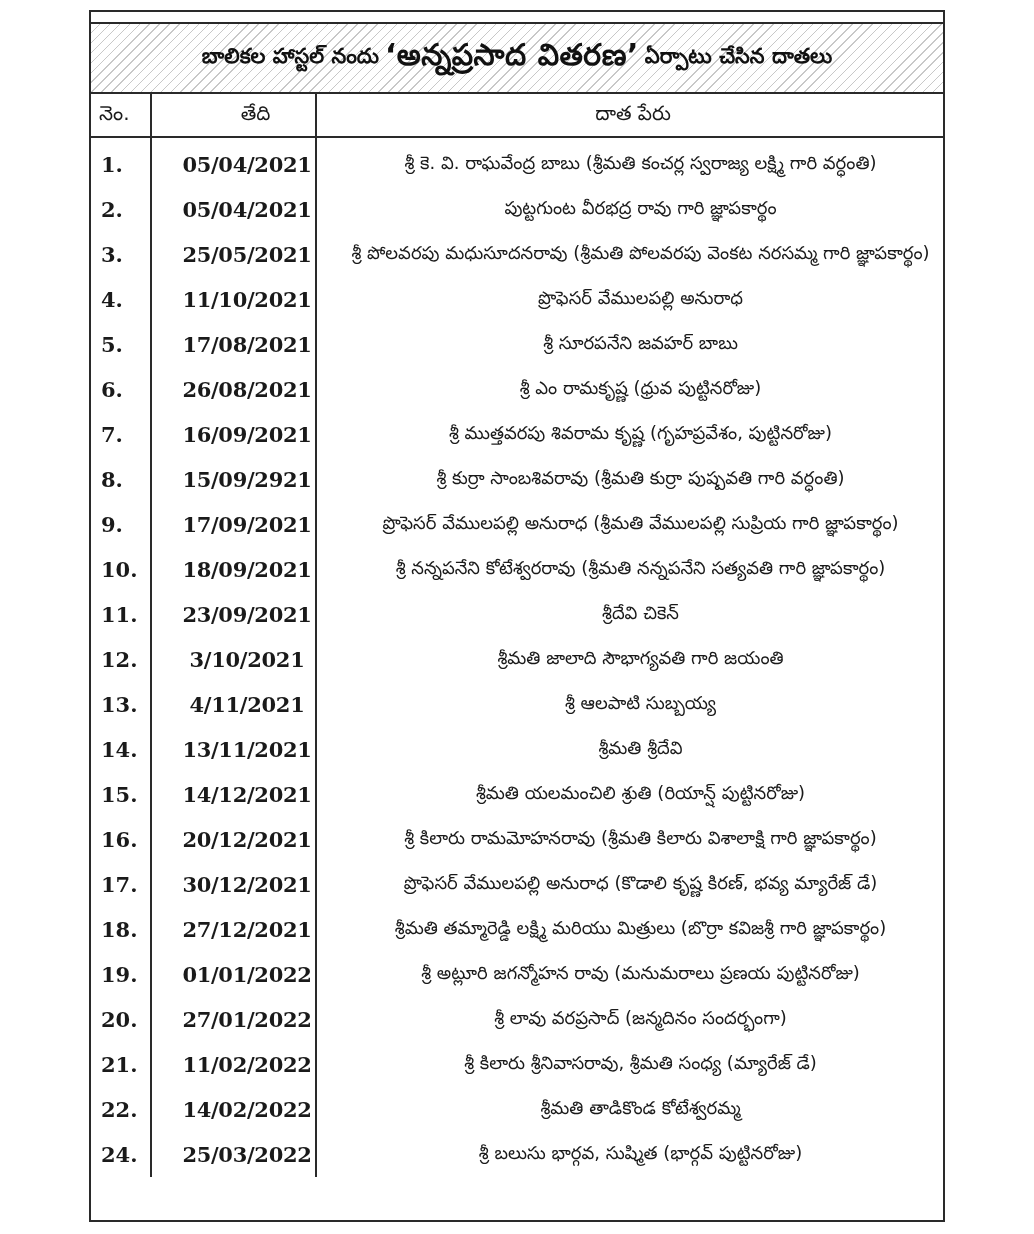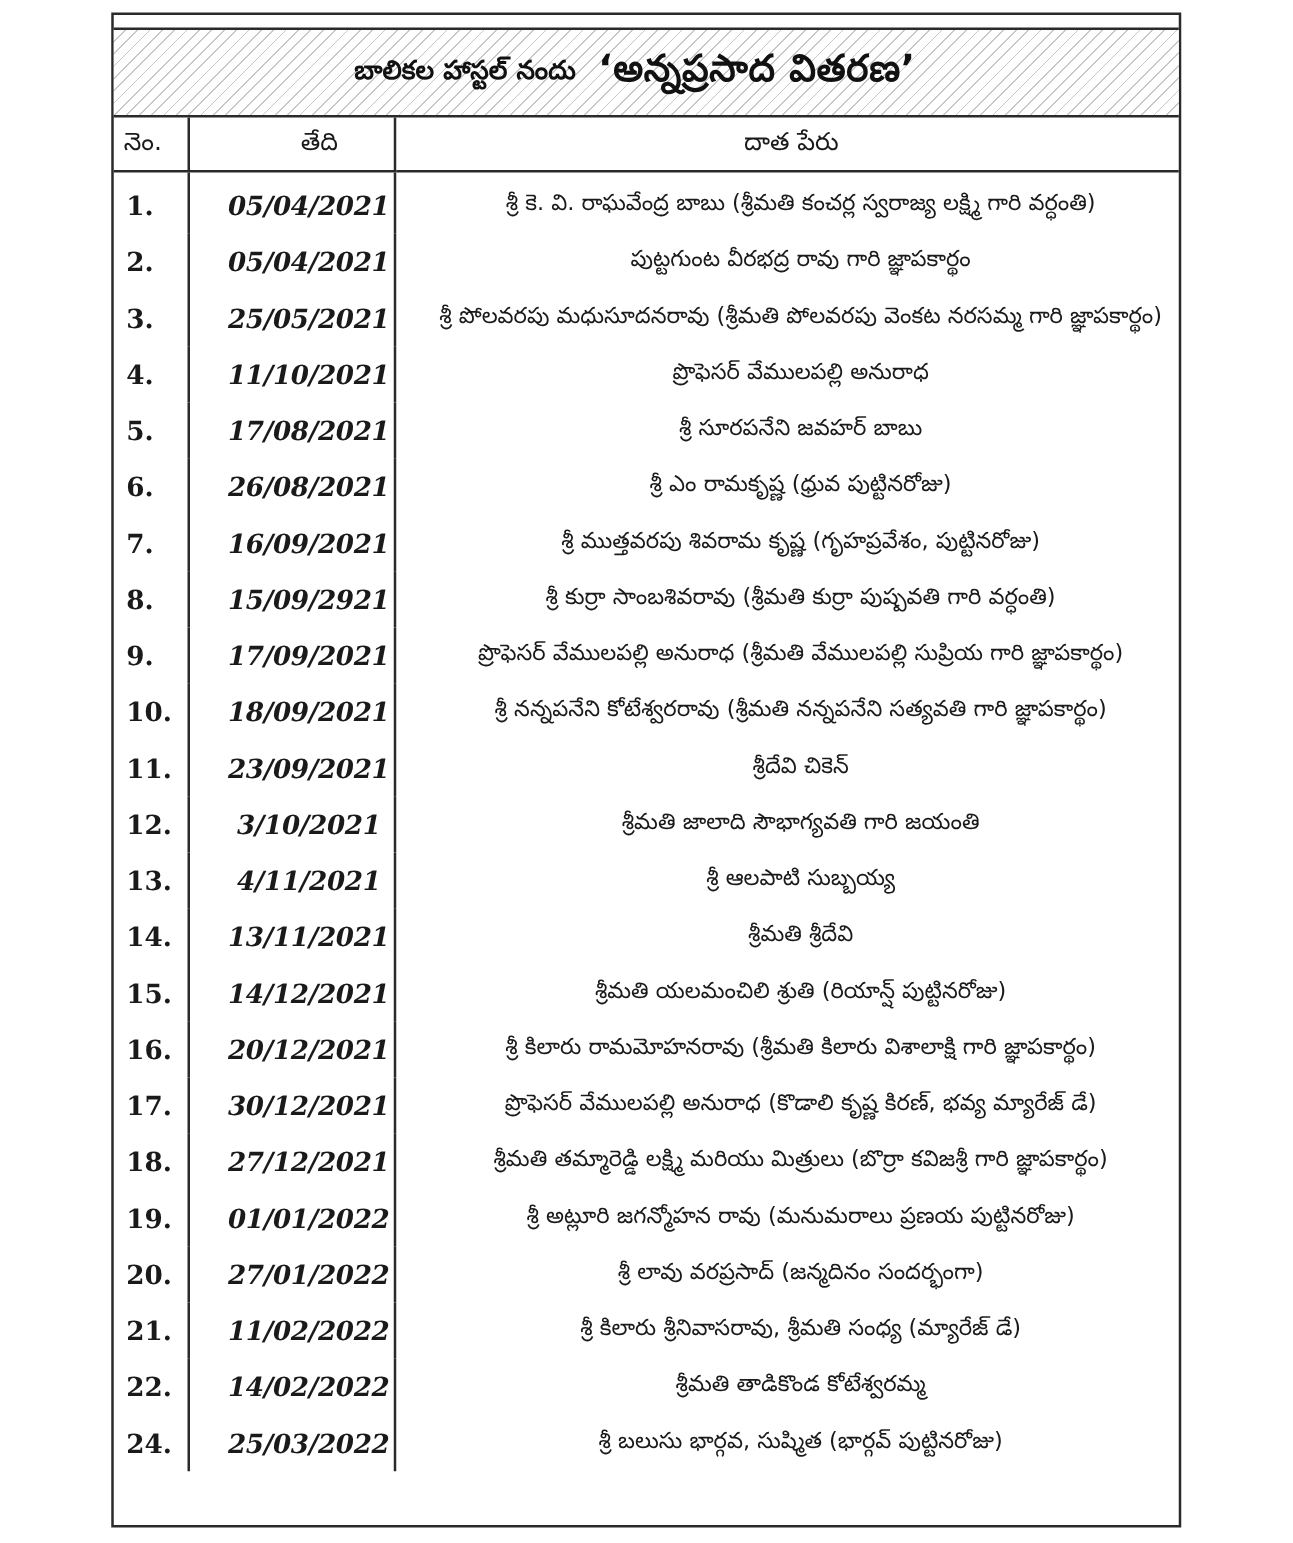--- a/index.html
+++ b/index.html
@@ -5,45 +5,46 @@
   html, body { margin: 0; padding: 0; background: #ffffff; }
   body { width: 1034px; height: 1234px; position: relative; overflow: hidden;
          font-family: "DejaVu Serif", serif; color: #1a1a1a; }
   .frame { position: absolute; left: 89px; top: 10px; width: 852px; height: 1208px;
            border: 2px solid #2a2a2a; box-sizing: content-box; }
   .top-strip { height: 10px; border-bottom: 2px solid #2a2a2a; }
   .title-band { height: 68px; border-bottom: 2px solid #2a2a2a; display: flex; align-items: center; justify-content: center;
     background-image: repeating-linear-gradient(135deg, #ffffff 0px, #ffffff 6px, #c8c8c8 6px, #c8c8c8 7px);
     white-space: nowrap; }
   .title-small { font-family: "DejaVu Sans", sans-serif; font-weight: bold; font-size: 21px; color: #111; }
-  .title-big { font-family: "DejaVu Sans", sans-serif; font-weight: bold; font-size: 30px; color: #111; margin: 0 18px; letter-spacing: 0.5px; }
+  .title-big { font-family: "DejaVu Sans", sans-serif; font-weight: bold; font-size: 30px; color: #111; margin: 0 6px; letter-spacing: 0.5px; }
   table { border-collapse: collapse; width: 852px; table-layout: fixed; }
   col.c-no { width: 60px; }
   col.c-date { width: 165px; }
   col.c-name { width: 627px; }
   th { height: 42px; font-family: "DejaVu Sans", sans-serif; font-weight: normal; font-size: 20px; text-align: left;
        border-bottom: 2px solid #2a2a2a; padding: 0 0 0 10px; }
   th.h-no { padding-left: 8px; }
   th.h-date { padding-left: 44px; }
   th.h-name { padding-left: 6px; }
   td { height: 45px; padding: 0; vertical-align: middle; }
   th + th, td + td { border-left: 2px solid #2a2a2a; text-align: center; }
   td.no { font-weight: bold; font-size: 21px; padding-left: 10px; }
-  td.date { font-weight: bold; font-size: 21px; padding-left: 27px; letter-spacing: -0.3px; font-style: italic; }
+  td.date { font-weight: bold; font-size: 21px; padding-left: 27px; letter-spacing: -0.3px; }
   td.name { font-family: "DejaVu Sans", sans-serif; font-size: 18px; padding-left: 21px; white-space: nowrap; overflow: hidden; }
   tbody tr:first-child td { padding-top: 4px; }
 </style>
 </head>
 <body>
 
 <div class="frame">
   <div class="top-strip"></div>
   <div class="title-band">
     <span class="title-small">బాలికల హాస్టల్ నందు</span>
     <span class="title-big">‘అన్నప్రసాద వితరణ’</span>
+    <span class="title-small">ఏర్పాటు చేసిన దాతలు</span>
   </div>
   <table>
     <colgroup>
         <col class="c-no">
         <col class="c-date">
         <col class="c-name">
       </colgroup>
     <thead>
       <tr>
         <th class="h-no">నెం.</th>

